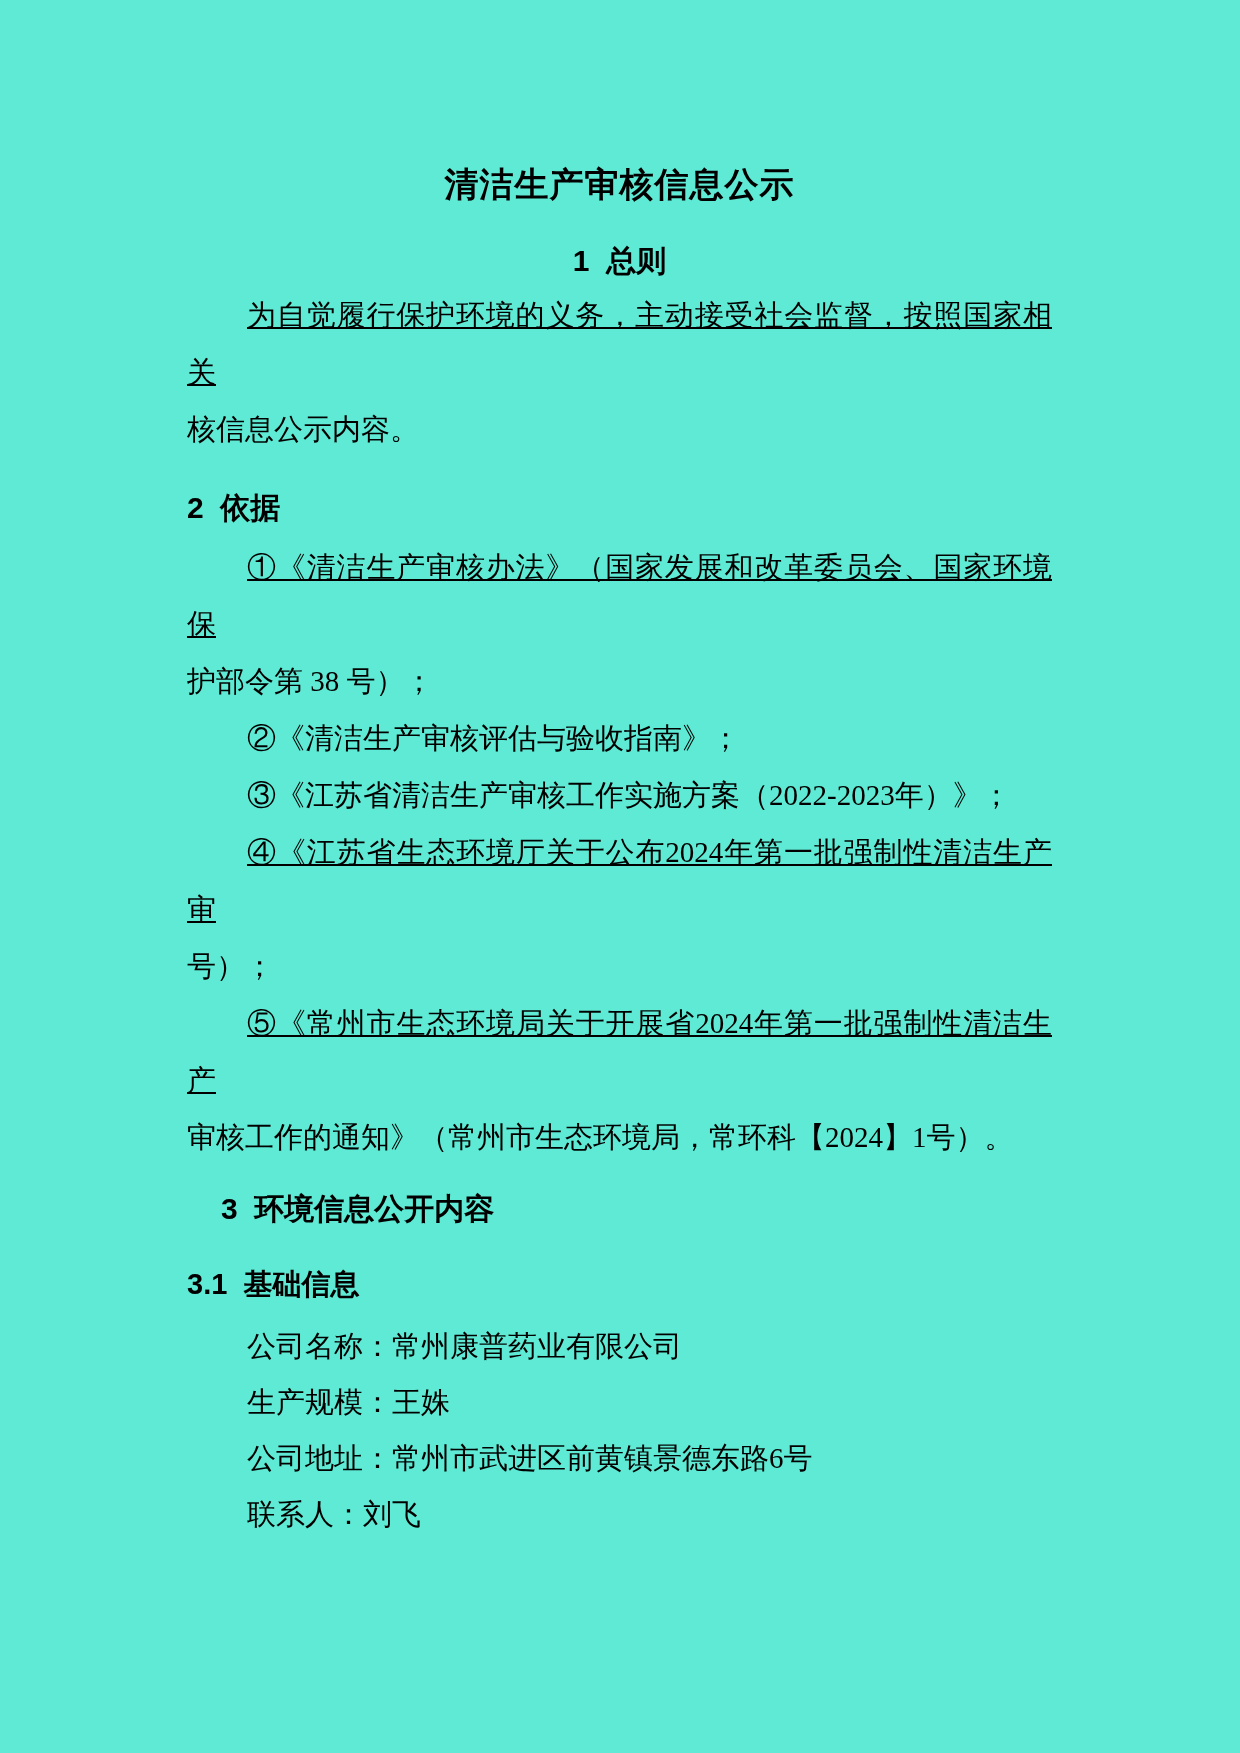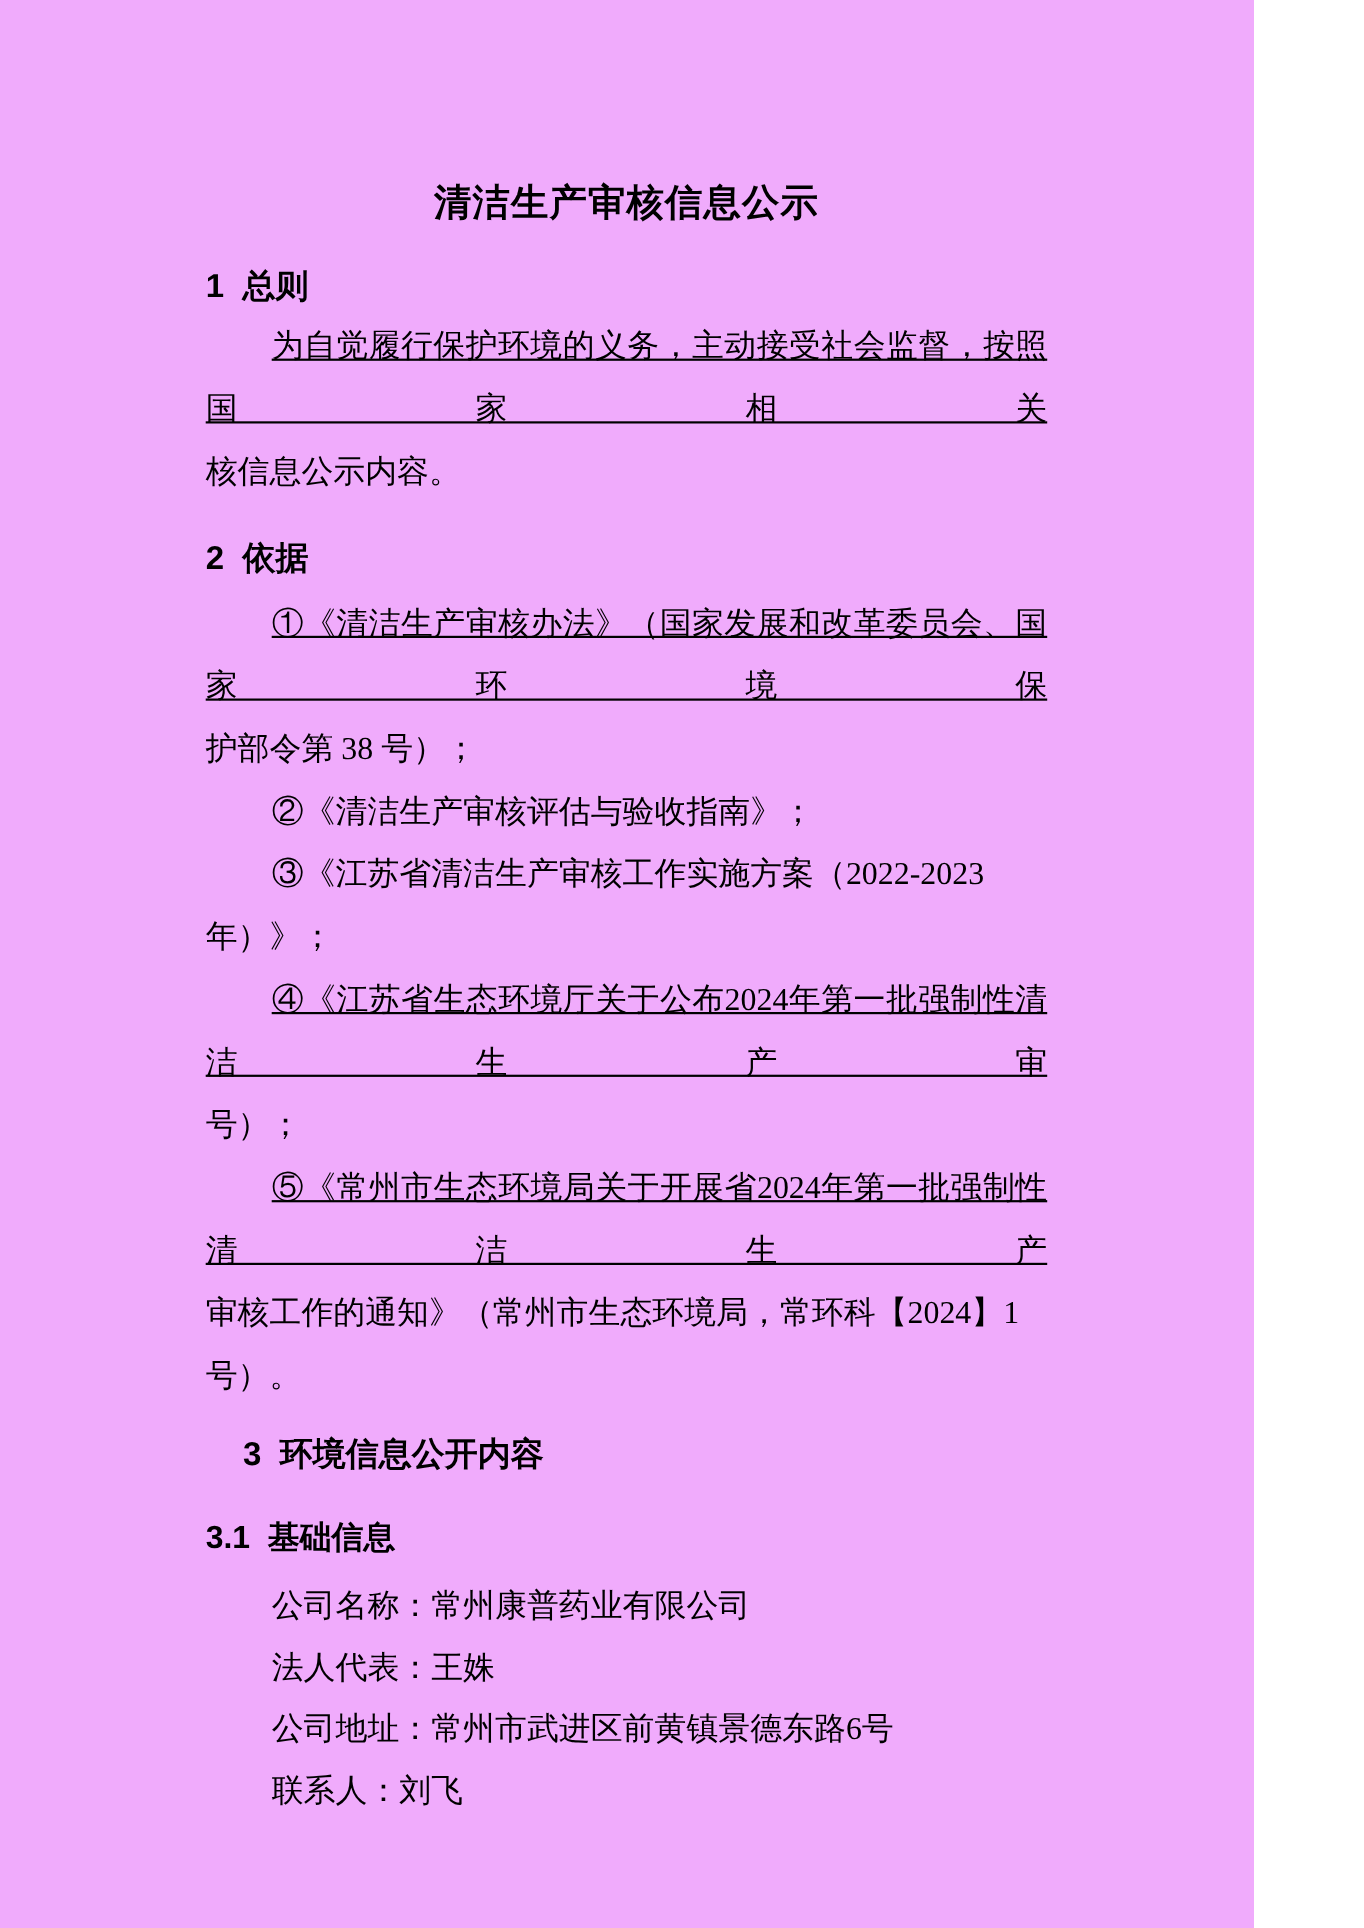--- a/index.html
+++ b/index.html
@@ -1,39 +1,39 @@
 <!DOCTYPE html>
 <html><head>
 <meta charset="utf-8">
 <style>
   html,body{margin:0;padding:0;background:#ffffff;}
   .page{
     position:relative;
-    width:1140px;height:1753px;
-    background:#f0abfc;color:#000000;
+    width:1240px;height:1753px;
+    background:#5eead4;color:#000000;
     box-sizing:border-box;
     padding:162px 188px 0 187px;
     overflow:hidden;
     font-family:"Liberation Serif","DejaVu Serif",serif;
   }
   .doc-title{
     margin:0 0 35px 0;
     font-family:"Liberation Sans","DejaVu Sans",sans-serif;
     font-weight:700;font-size:34px;line-height:44px;
     text-align:center;letter-spacing:1px;
     white-space:pre-wrap;
   }
   .hd{
     margin:0;
     font-family:"Liberation Sans","DejaVu Sans",sans-serif;
     font-weight:700;font-size:30px;line-height:40px;
     white-space:pre-wrap;
   }
   .hd-sub{font-size:29px;}
-  .mt-h1{margin-top:35px;}
+  .mt-h1{margin-top:35px;text-align:center;}
   .mt-p1{margin-top:6px;}
   .mt-h2{margin-top:30px;}
   .mt-list{margin-top:11px;}
   .mt-h3{margin-top:23px;margin-left:34px;}
   .mt-h31{margin-top:35px;}
   .mt-info{margin-top:14px;}
   .tline{
     font-size:29px;line-height:57px;
     white-space:pre-wrap;
   }
@@ -64,19 +64,19 @@
     <div class="tline">号）；</div>
     <div class="tline indent jf">⑤《常州市生态环境局关于开展省2024年第一批强制性清洁生产</div>
     <div class="tline">审核工作的通知》（常州市生态环境局，常环科【2024】1号）。</div>
   </div>
 
   <div class="hd mt-h3">3  环境信息公开内容</div>
 
   <div class="hd hd-sub mt-h31">3.1  基础信息</div>
   <div class="info mt-info">
     <div class="tline indent">公司名称：常州康普药业有限公司</div>
-    <div class="tline indent">法人代表：王姝</div>
+    <div class="tline indent">生产规模：王姝</div>
     <div class="tline indent">公司地址：常州市武进区前黄镇景德东路6号</div>
     <div class="tline indent">联系人：刘飞</div>
 
   </div>
 
 </div>
 
 </body></html>

